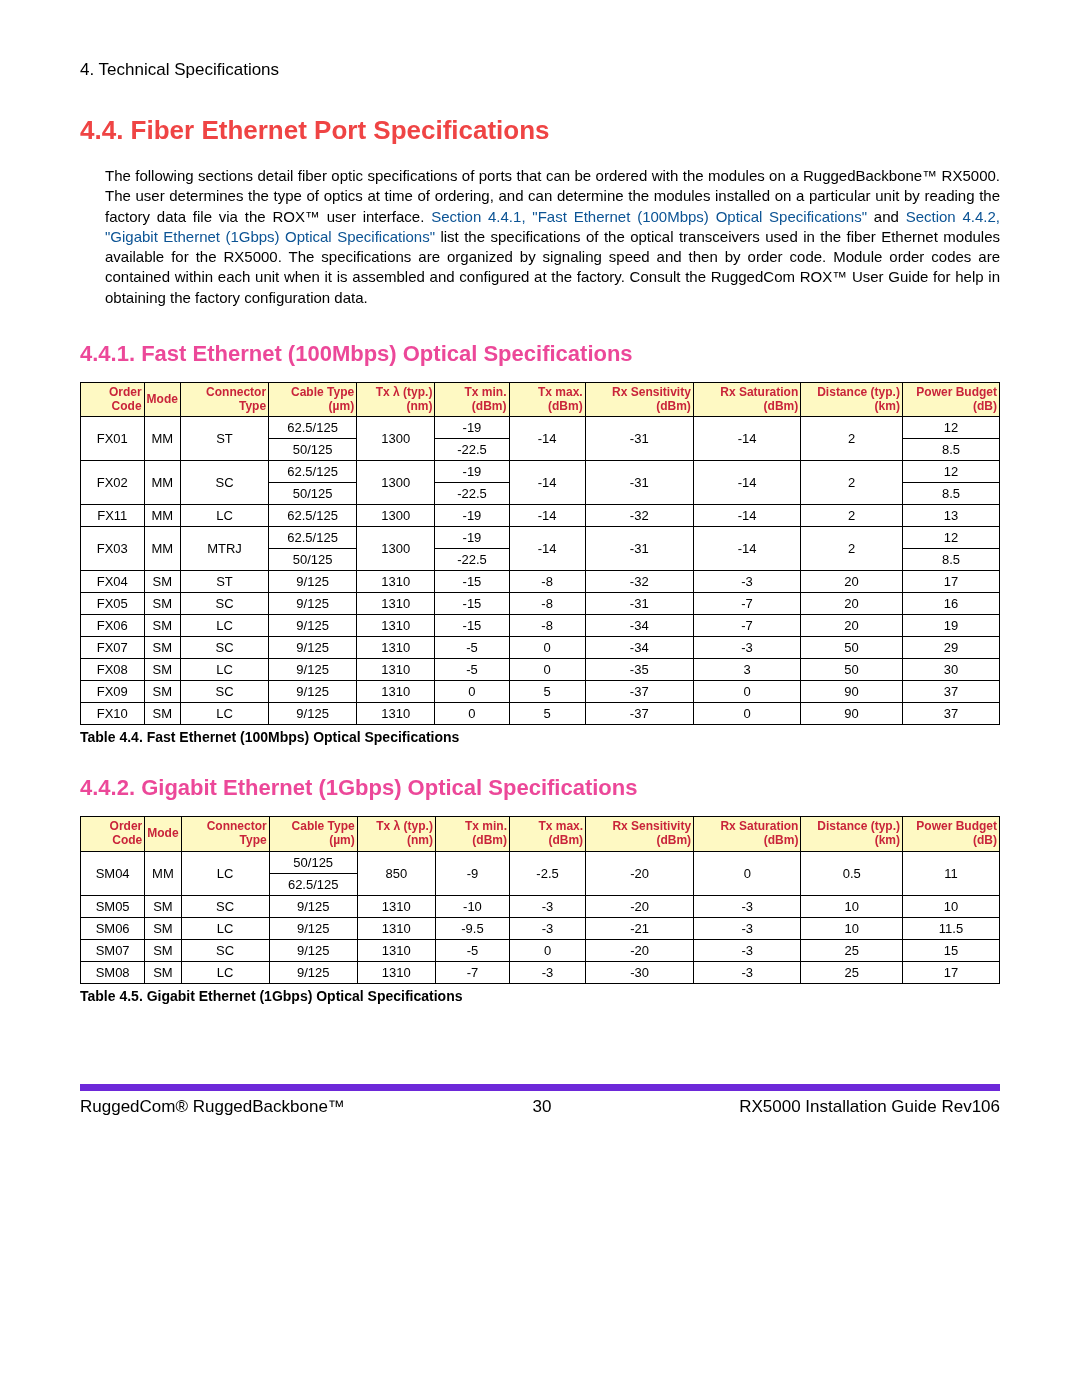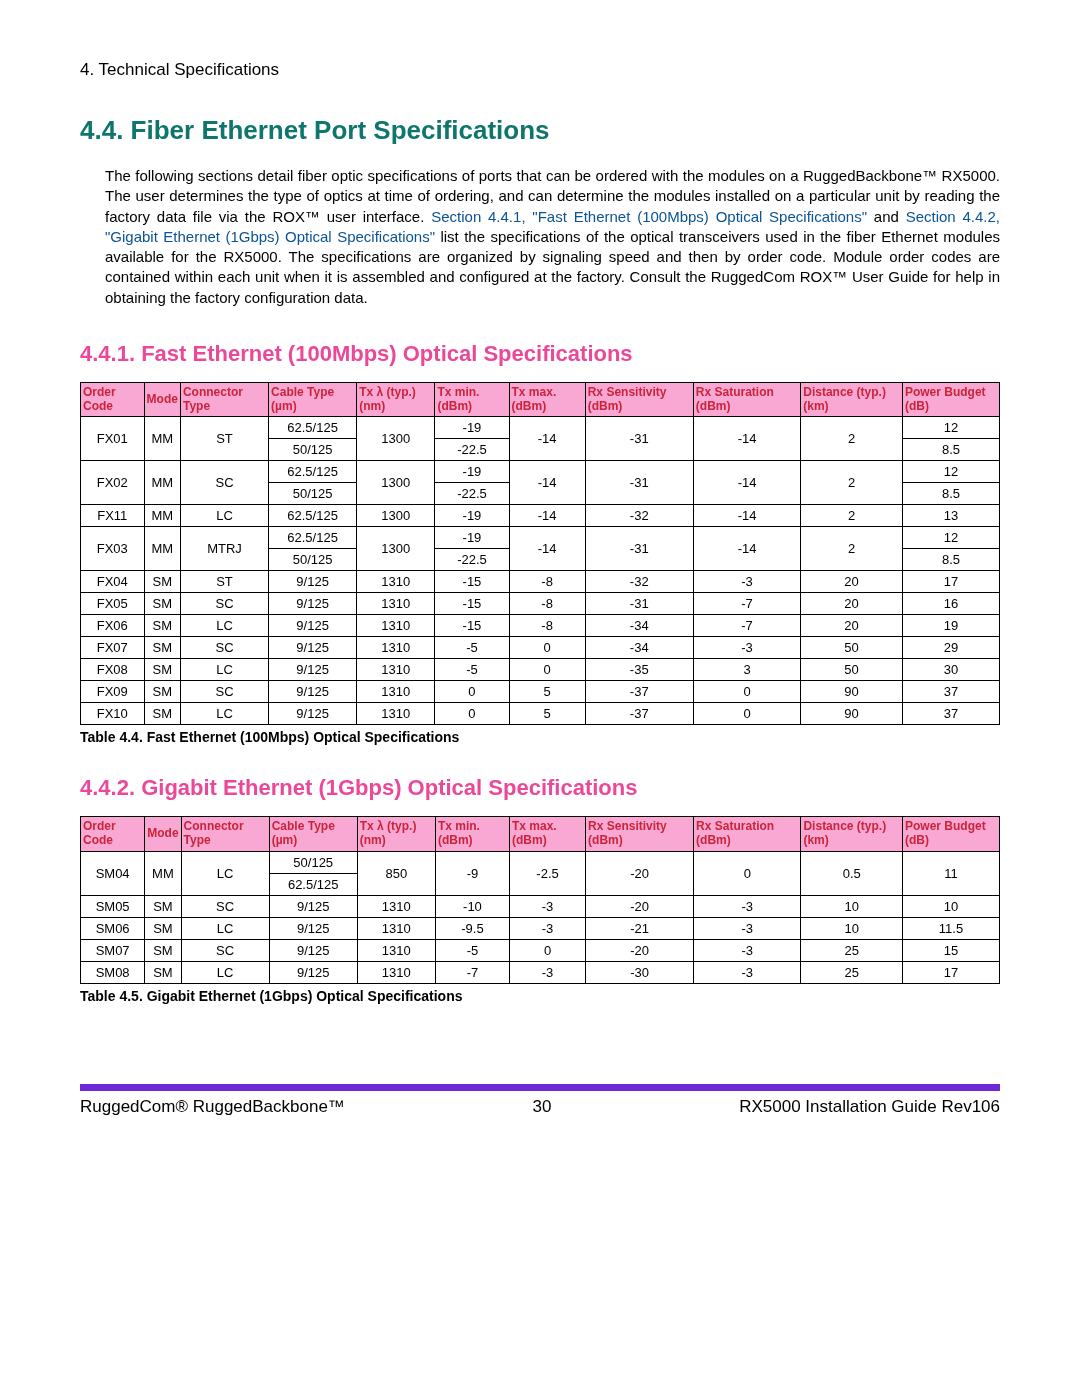--- a/index.html
+++ b/index.html
@@ -11,21 +11,21 @@
     box-sizing: border-box;
     color: #000;
   }
   .chapter-header {
     font-size: 17px;
     margin-bottom: 35px;
   }
   h1 {
     font-size: 26px;
     font-weight: bold;
-    color: #0f766e;
+    color: #ef4444;
     margin: 0 0 20px 0;
   }
   h2 {
     font-size: 22px;
     font-weight: bold;
     color: #ec4899;
     margin: 30px 0 15px 0;
   }
   .intro-text {
     font-size: 15px;
@@ -36,27 +36,27 @@
   .link {
     color: #0b5394;
     cursor: pointer;
   }
   table {
     border-collapse: collapse;
     width: 100%;
     margin-bottom: 4px;
   }
   th {
-    background: #f9a8d4;
+    background: #fef9c3;
     color: #c9243a;
     font-weight: bold;
     font-size: 12px;
     padding: 3px 2px;
     border: 1.5px solid #000;
-    text-align: left;
+    text-align: right;
     vertical-align: middle;
     line-height: 1.15;
   }
   td {
     font-size: 13px;
     padding: 3px 4px;
     border: 1px solid #000;
     text-align: center;
     vertical-align: middle;
   }

